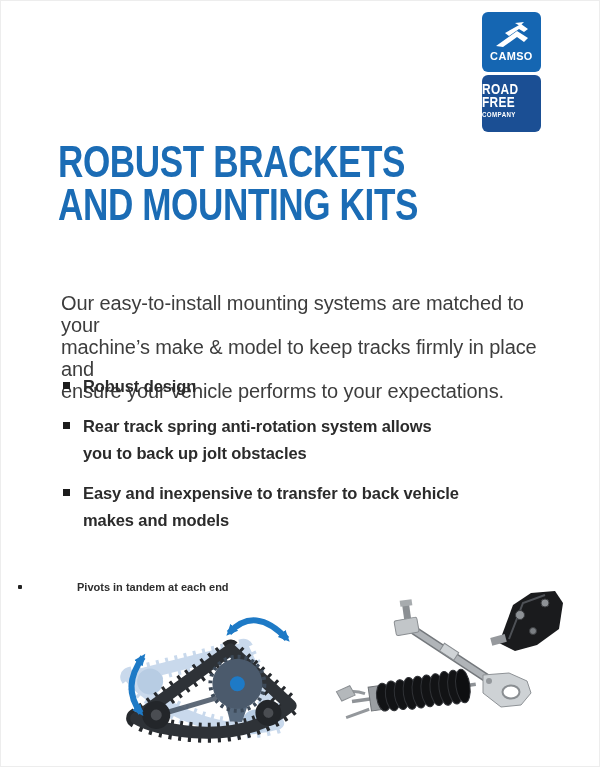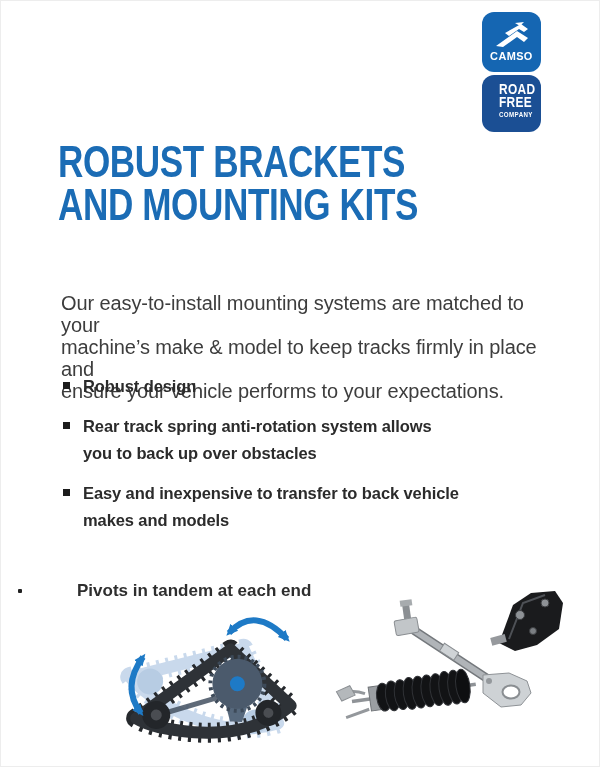--- a/index.html
+++ b/index.html
@@ -5,27 +5,27 @@
   * { margin:0; padding:0; box-sizing:border-box; }
   html,body { background:#ffffff; }
   .page {
     position:relative; width:600px; height:767px; margin:0 auto;
     background:#fff; border:1px solid #ededed; overflow:hidden;
     font-family:"Liberation Sans", sans-serif;
   }
 
   
   .logos { position:absolute; top:11px; right:58px; width:59px; }
-  .logo-box { border-radius:12px; color:#fff; }
+  .logo-box { border-radius:6px; color:#fff; }
   .camso-box {
     height:60px; margin-bottom:3px; background:var(--camso-blue,#1566b2);
     display:flex; flex-direction:column; align-items:center; justify-content:center; gap:2px;
   }
   .camso-word { font-weight:bold; font-size:11.5px; letter-spacing:.4px; transform:scaleX(.95); }
-  .rf-box { height:57px; background:var(--roadfree-blue,#1b4f94); padding:8px 0 0 17px; }
+  .rf-box { height:57px; background:var(--roadfree-blue,#1b4f94); padding:8px 0 0 0; }
   .rf-line {
     font-weight:bold; font-size:14.5px; line-height:13px; letter-spacing:.4px;
     transform:scaleX(.82); transform-origin:left center; white-space:nowrap;
   }
   .rf-company { font-weight:bold; font-size:7.5px; line-height:11px; letter-spacing:.5px;
     transform:scaleX(.82); transform-origin:left center; white-space:nowrap; }
 
   
   .headline {
     position:absolute; left:57px; top:139px;
@@ -46,21 +46,21 @@
   .features li { display:flex; margin-bottom:13px; }
   .sq { width:7px; height:7px; background:#1c1c1c; margin:9px 13px 0 0; flex:none; }
   .feat-text {
     font-weight:bold; font-size:16.5px; line-height:27px; color:#2b2b2b;
     white-space:pre-line; letter-spacing:-.1px;
   }
 
   
   .pivot-note { position:absolute; left:17px; top:580px; display:flex; align-items:center; }
   .pivot-dot { width:4px; height:4px; background:#222; border-radius:1px; margin-right:7px; flex:none; }
-  .pivot-text { font-weight:bold; font-size:17px; color:#2e2e2e;padding-left:48px; }
+  .pivot-text { font-weight:bold; font-size:11px; color:#2e2e2e;padding-left:48px; }
 
   
   .fig-track { position:absolute; left:86px; top:598px; }
   .fig-hw { position:absolute; left:332px; top:580px; }
 
   .accent-stroke { stroke:var(--accent-blue,#1e7ac6); }
   .accent-fill { fill:var(--accent-blue,#1e7ac6); }
   .ghost-stroke { stroke:var(--ghost-blue,#bcd0e8); }
   .ghost-fill { fill:var(--ghost-blue,#bcd0e8); }
 </style>
@@ -95,21 +95,21 @@
 ensure your vehicle performs to your expectations.</p>
 
   <ul class="features">
     <li>
       <span class="sq"></span>
       <span class="feat-text">Robust design</span>
     </li>
     <li>
       <span class="sq"></span>
       <span class="feat-text">Rear track spring anti-rotation system allows
-you to back up over obstacles</span>
+you to back up jolt obstacles</span>
     </li>
     <li>
       <span class="sq"></span>
       <span class="feat-text">Easy and inexpensive to transfer to back vehicle
 makes and models</span>
     </li>
   </ul>
 
   <div class="pivot-note">
     <span class="pivot-dot"></span>

